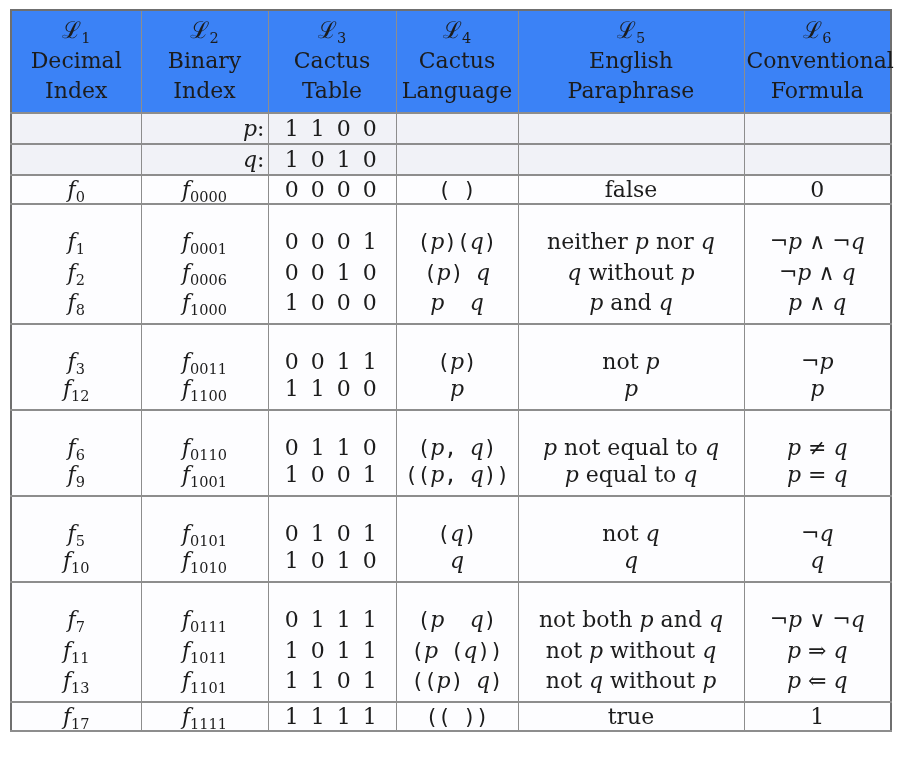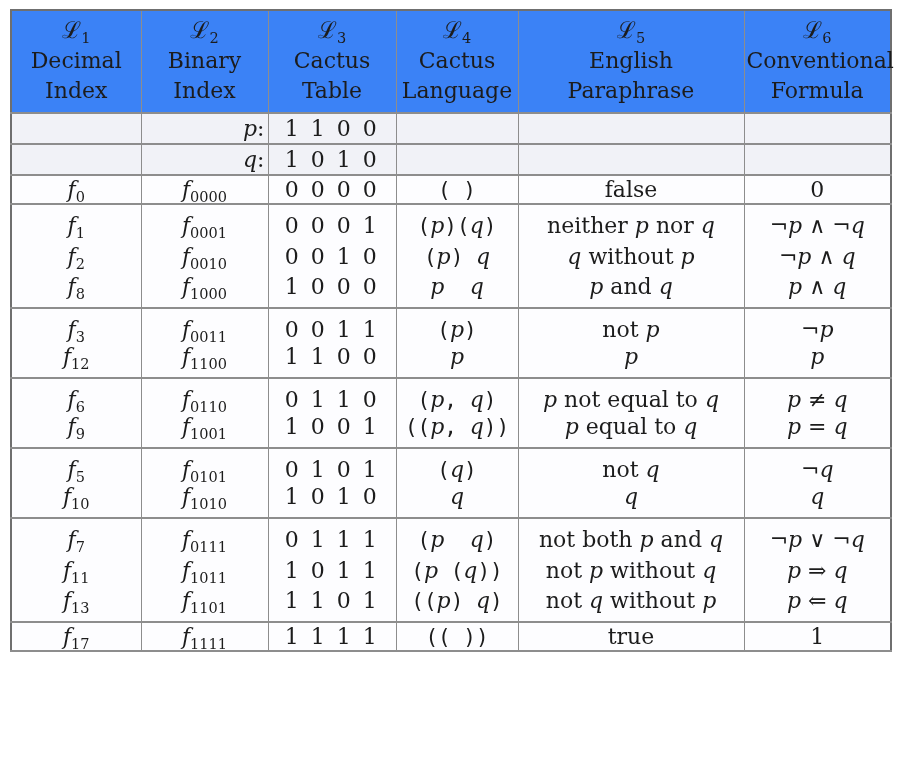--- a/index.html
+++ b/index.html
@@ -36,21 +36,21 @@
   }
   thead { border-bottom: 2px solid #8d8d8d; }
   tbody { border-top: 2px solid #8d8d8d; border-bottom: 2px solid #8d8d8d; }
 
   thead th { background: #3b82f6; padding: 4px 2px 6px 2px; line-height: 30px; }
   tbody.setup td { background: #f1f2f7; height: 31px; }
   tbody.data td { background: #fdfdff; }
 
   tbody.data tr td { height: 34px; }
   tbody.data.single tr td { height: 15px; }
-  tbody.data.multi tr:first-child td { padding-top: 8px; }
+  tbody.data.multi tr:first-child td { padding-top: 24px; }
   tbody.data.multi tr:last-child td { padding-bottom: 8px; }
 
   .script-l { font-size: 23px; }
   sub { font-size: 0.66em; line-height: 0; }
   .hline { line-height: 30px; }
 
   i.v { font-family: "DejaVu Serif", serif; font-style: italic; }
   .f-label i { font-style: italic; }
 
   .truth { letter-spacing: 2.5px; white-space: pre; }
@@ -146,21 +146,21 @@
         <tr>
           <td class="f-label"><i>f</i><sub>1</sub></td>
           <td class="f-label"><i>f</i><sub>0001</sub></td>
           <td class="truth">0 0 0 1</td>
           <td><span class="tt">(<i class="v">p</i>)(<i class="v">q</i>)</span></td>
           <td>neither <i class="v">p</i> nor <i class="v">q</i></td>
           <td>¬<i class="v">p</i> ∧ ¬<i class="v">q</i></td>
         </tr>
         <tr>
           <td class="f-label"><i>f</i><sub>2</sub></td>
-          <td class="f-label"><i>f</i><sub>0010</sub></td>
+          <td class="f-label"><i>f</i><sub>0006</sub></td>
           <td class="truth">0 0 1 0</td>
           <td><span class="tt">(<i class="v">p</i>) <i class="v">q</i></span></td>
           <td><i class="v">q</i> without <i class="v">p</i></td>
           <td>¬<i class="v">p</i> ∧ <i class="v">q</i></td>
         </tr>
         <tr>
           <td class="f-label"><i>f</i><sub>8</sub></td>
           <td class="f-label"><i>f</i><sub>1000</sub></td>
           <td class="truth">1 0 0 0</td>
           <td><span class="tt"><i class="v">p</i>  <i class="v">q</i></span></td>

